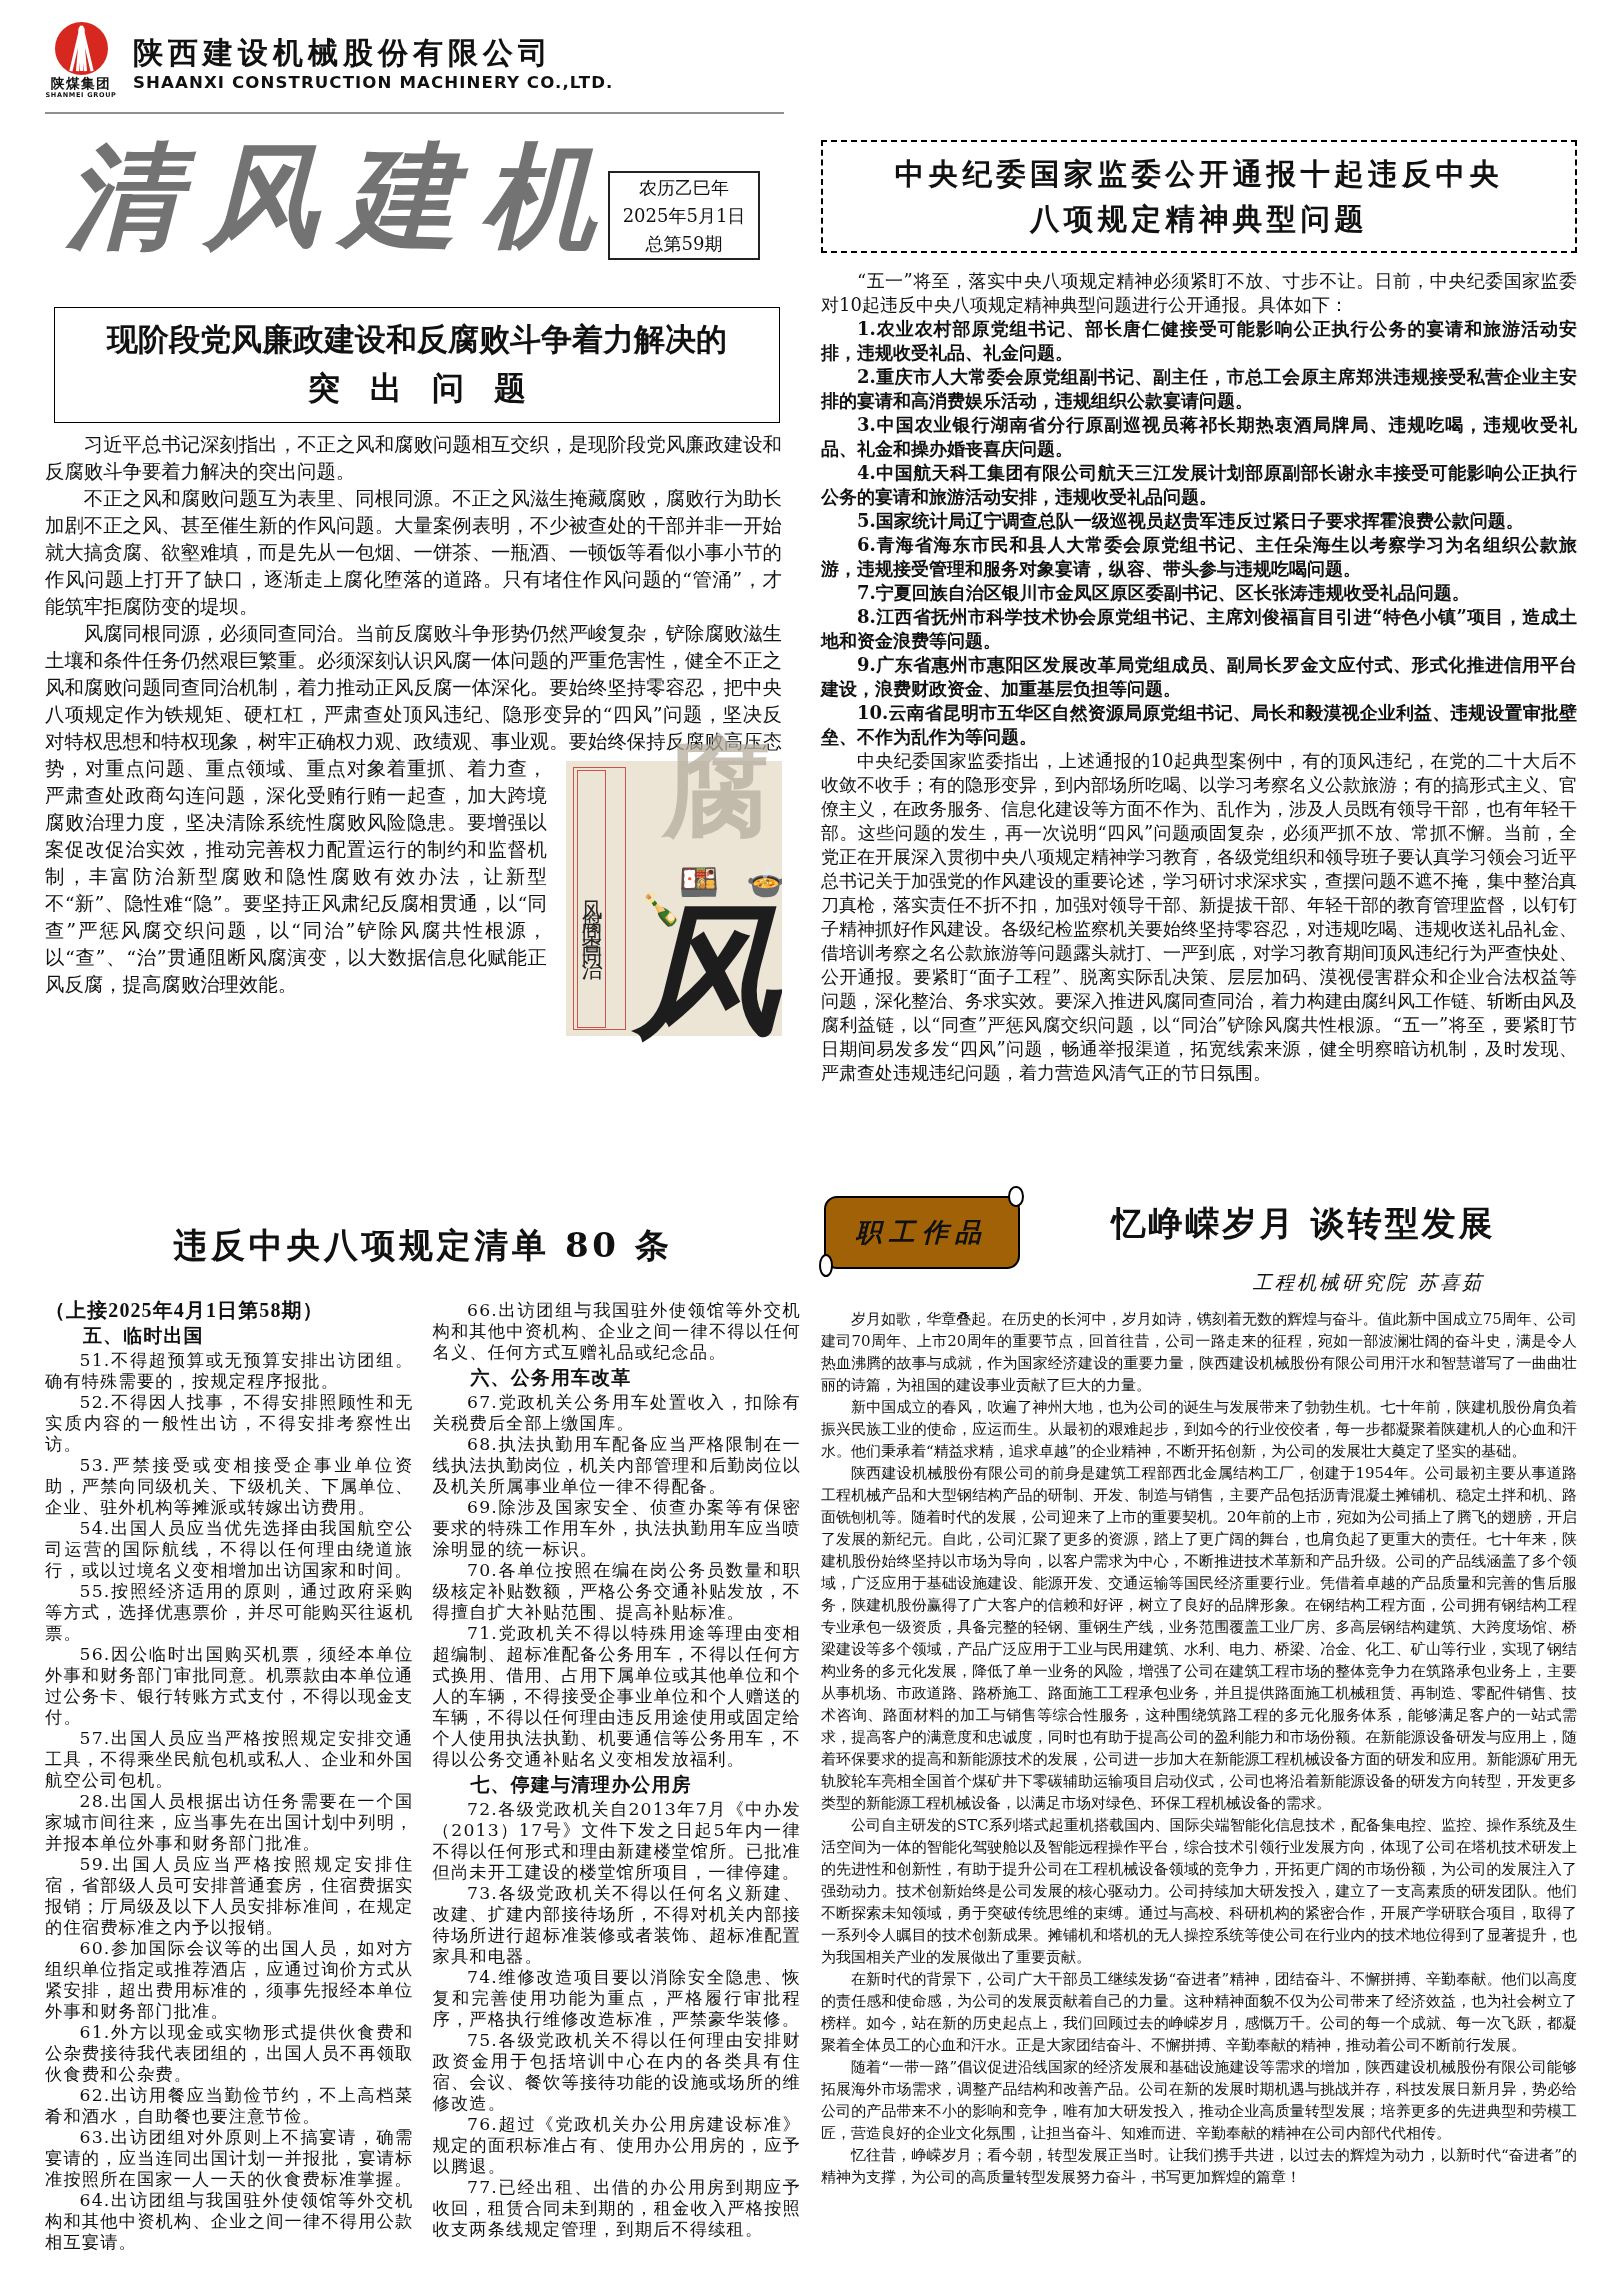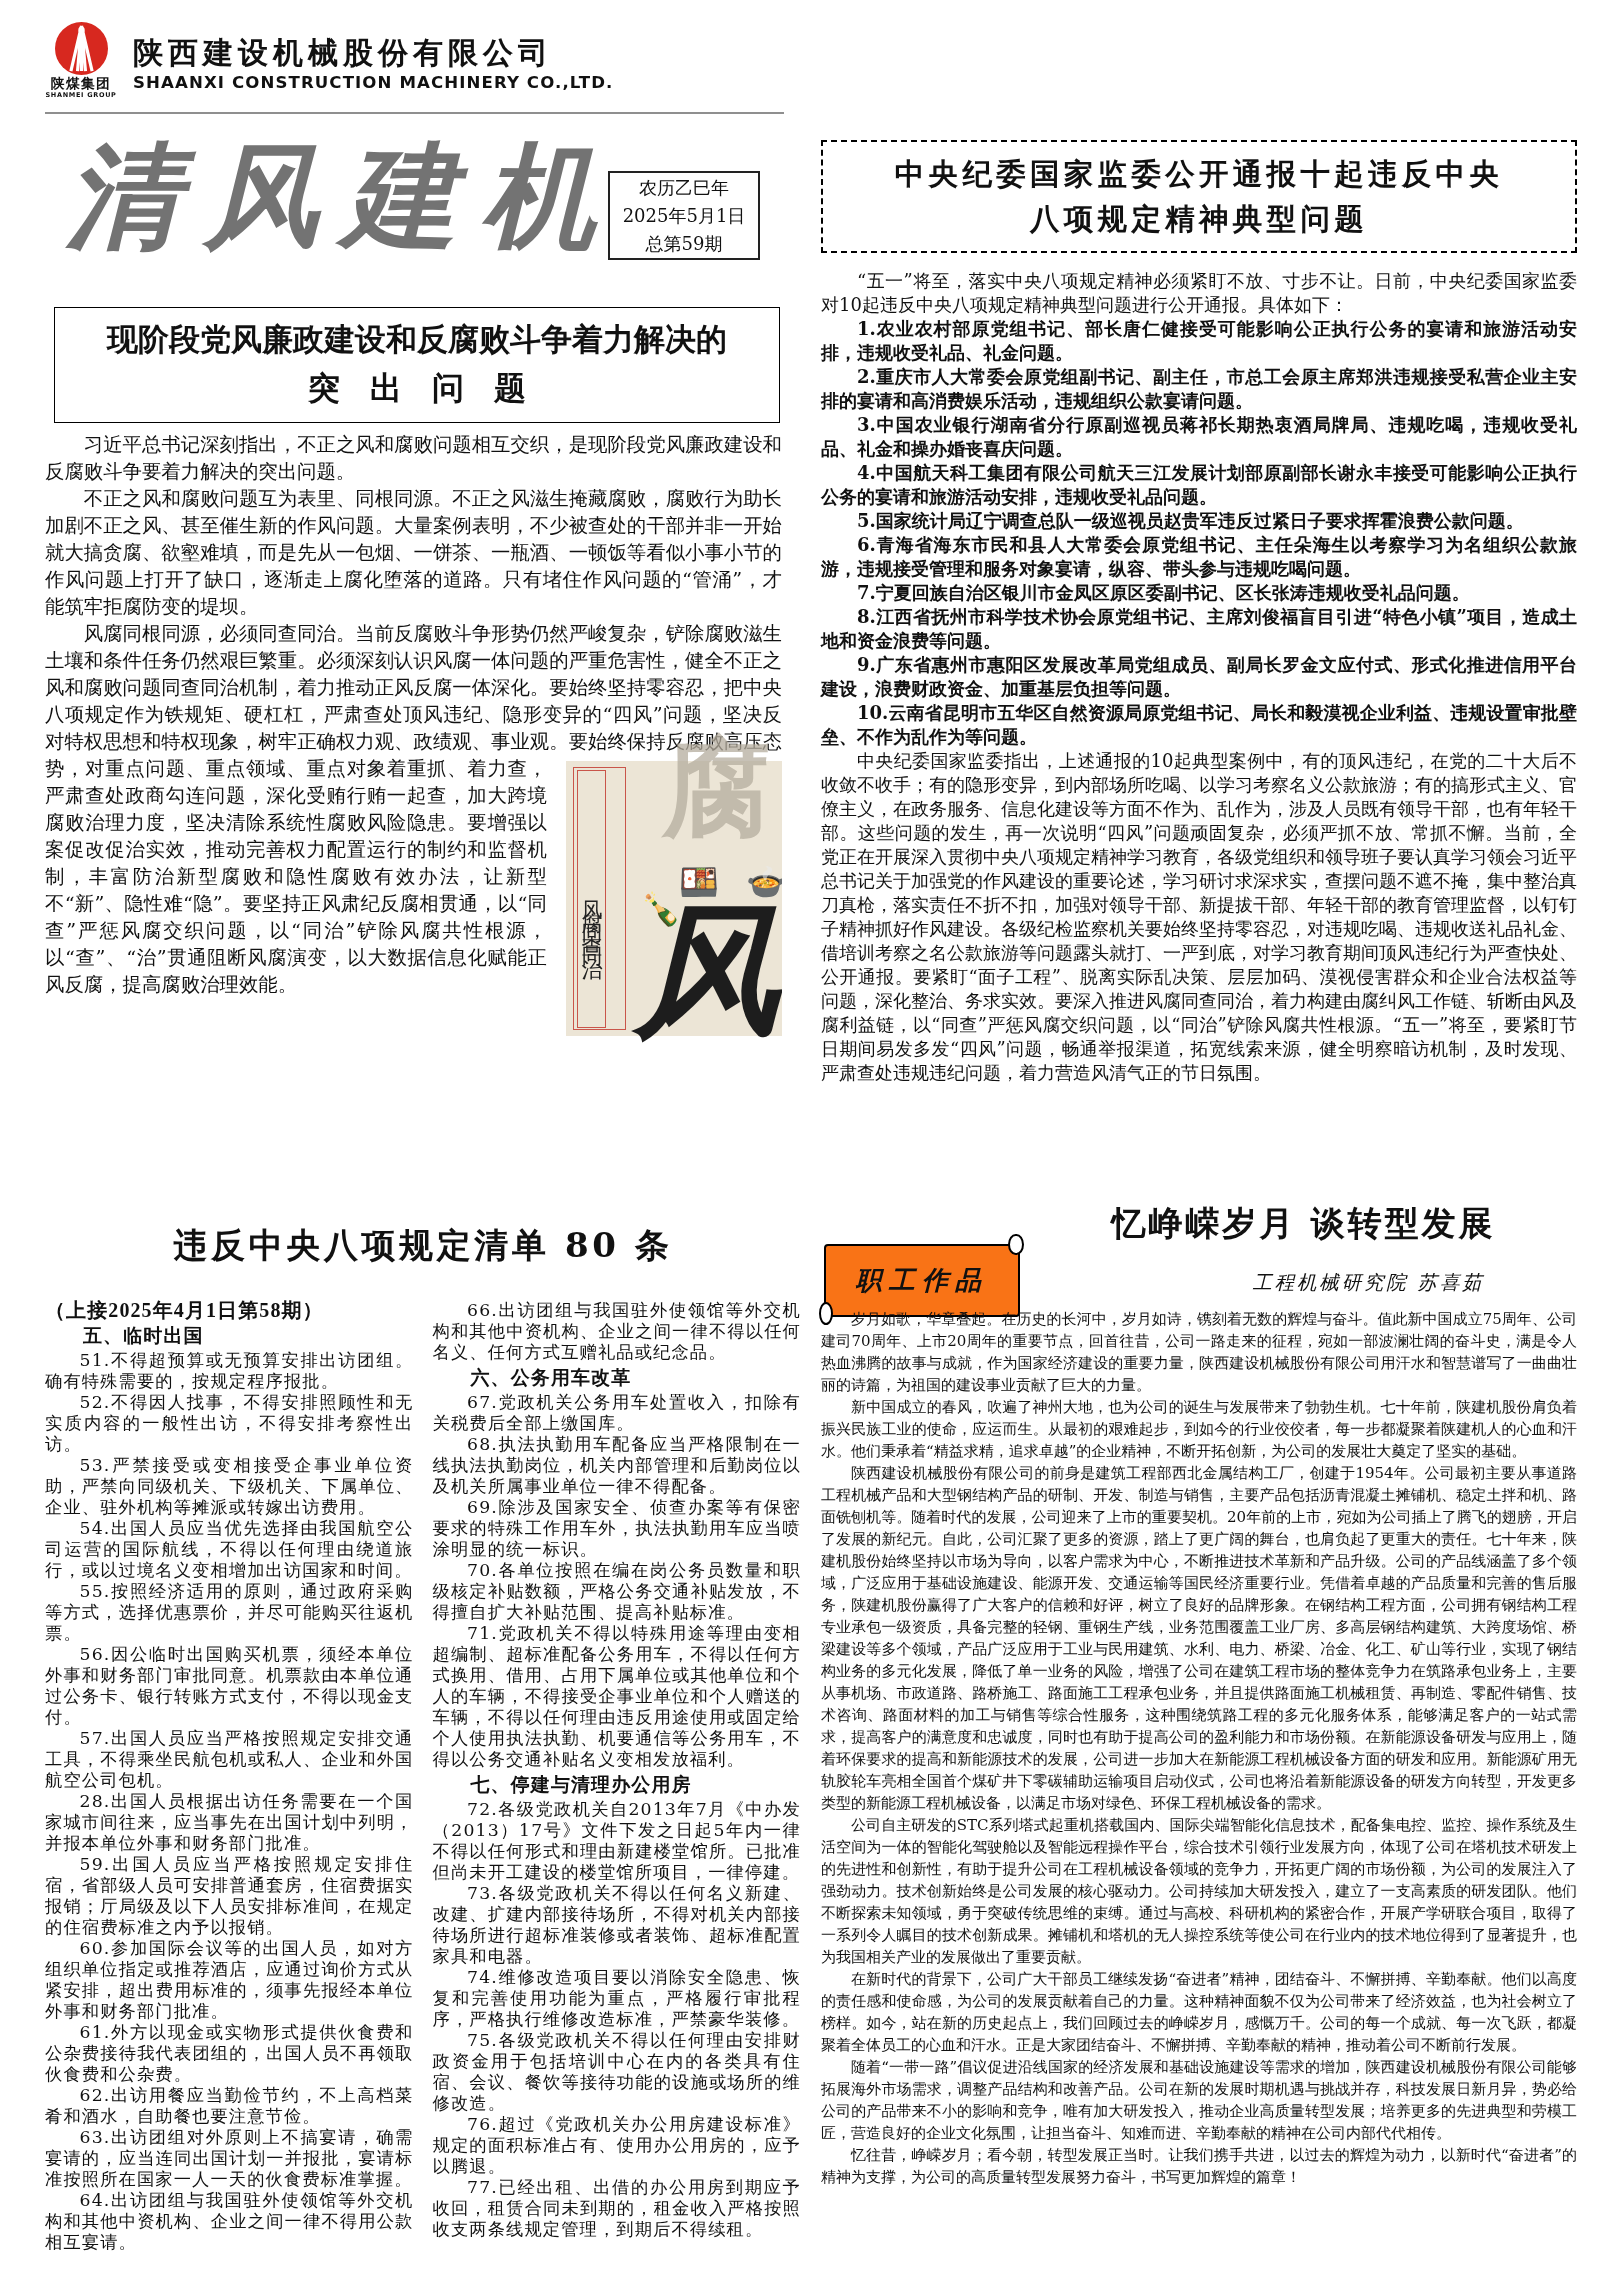--- a/index.html
+++ b/index.html
@@ -59,22 +59,22 @@
            font-size:17.3px;line-height:21px;letter-spacing:1.1px;text-align:justify;}
   .bl-cols p{margin:0;}
   .e-note{font-family:Liberation Serif, serif;font-weight:bold;font-size:20px;text-indent:0;}
   .e-head{font-family:Liberation Serif, serif;font-weight:bold;font-size:19px;
           text-indent:2em;line-height:29px;}
   .e-item{text-indent:2em;}
 
   
   .br-section{position:absolute;left:821px;top:1184px;width:756px;height:1080px;}
   .scroll-banner{position:absolute;left:2.9px;top:11.5px;width:192px;height:69px;border:2.2px solid #000;
-                 border-radius:4px;display:flex;align-items:center;justify-content:center;
-                 font-size:26px;font-weight:bold;font-style:italic;letter-spacing:7.2px;background:#f97316;margin-top:48px;}
+                 border-radius:13px;display:flex;align-items:center;justify-content:center;
+                 font-size:26px;font-weight:bold;font-style:italic;letter-spacing:7.2px;background:#a16207;}
   .scroll-banner::before{content:"";position:absolute;right:-5.8px;top:-11.5px;width:11.5px;height:17.3px;
                  border:2.2px solid #000;border-radius:50%;background:#fff;}
   .scroll-banner::after{content:"";position:absolute;left:-7.2px;bottom:-10px;width:10px;height:19px;
                  border:2.2px solid #000;border-radius:50%;background:#fff;}
   .essay-title{position:absolute;left:209px;top:17.3px;width:547px;text-align:center;
                font-size:34px;font-weight:600;letter-spacing:2.9px;}
   .essay-byline{position:absolute;left:209px;top:85px;width:547px;padding-left:130px;box-sizing:border-box;
                text-align:center;font-size:19.4px;font-style:italic;letter-spacing:2.9px;}
   .essay-body{position:absolute;left:0;top:124px;width:756px;height:958px;overflow:hidden;
               font-size:15px;line-height:22px;text-align:justify;}

